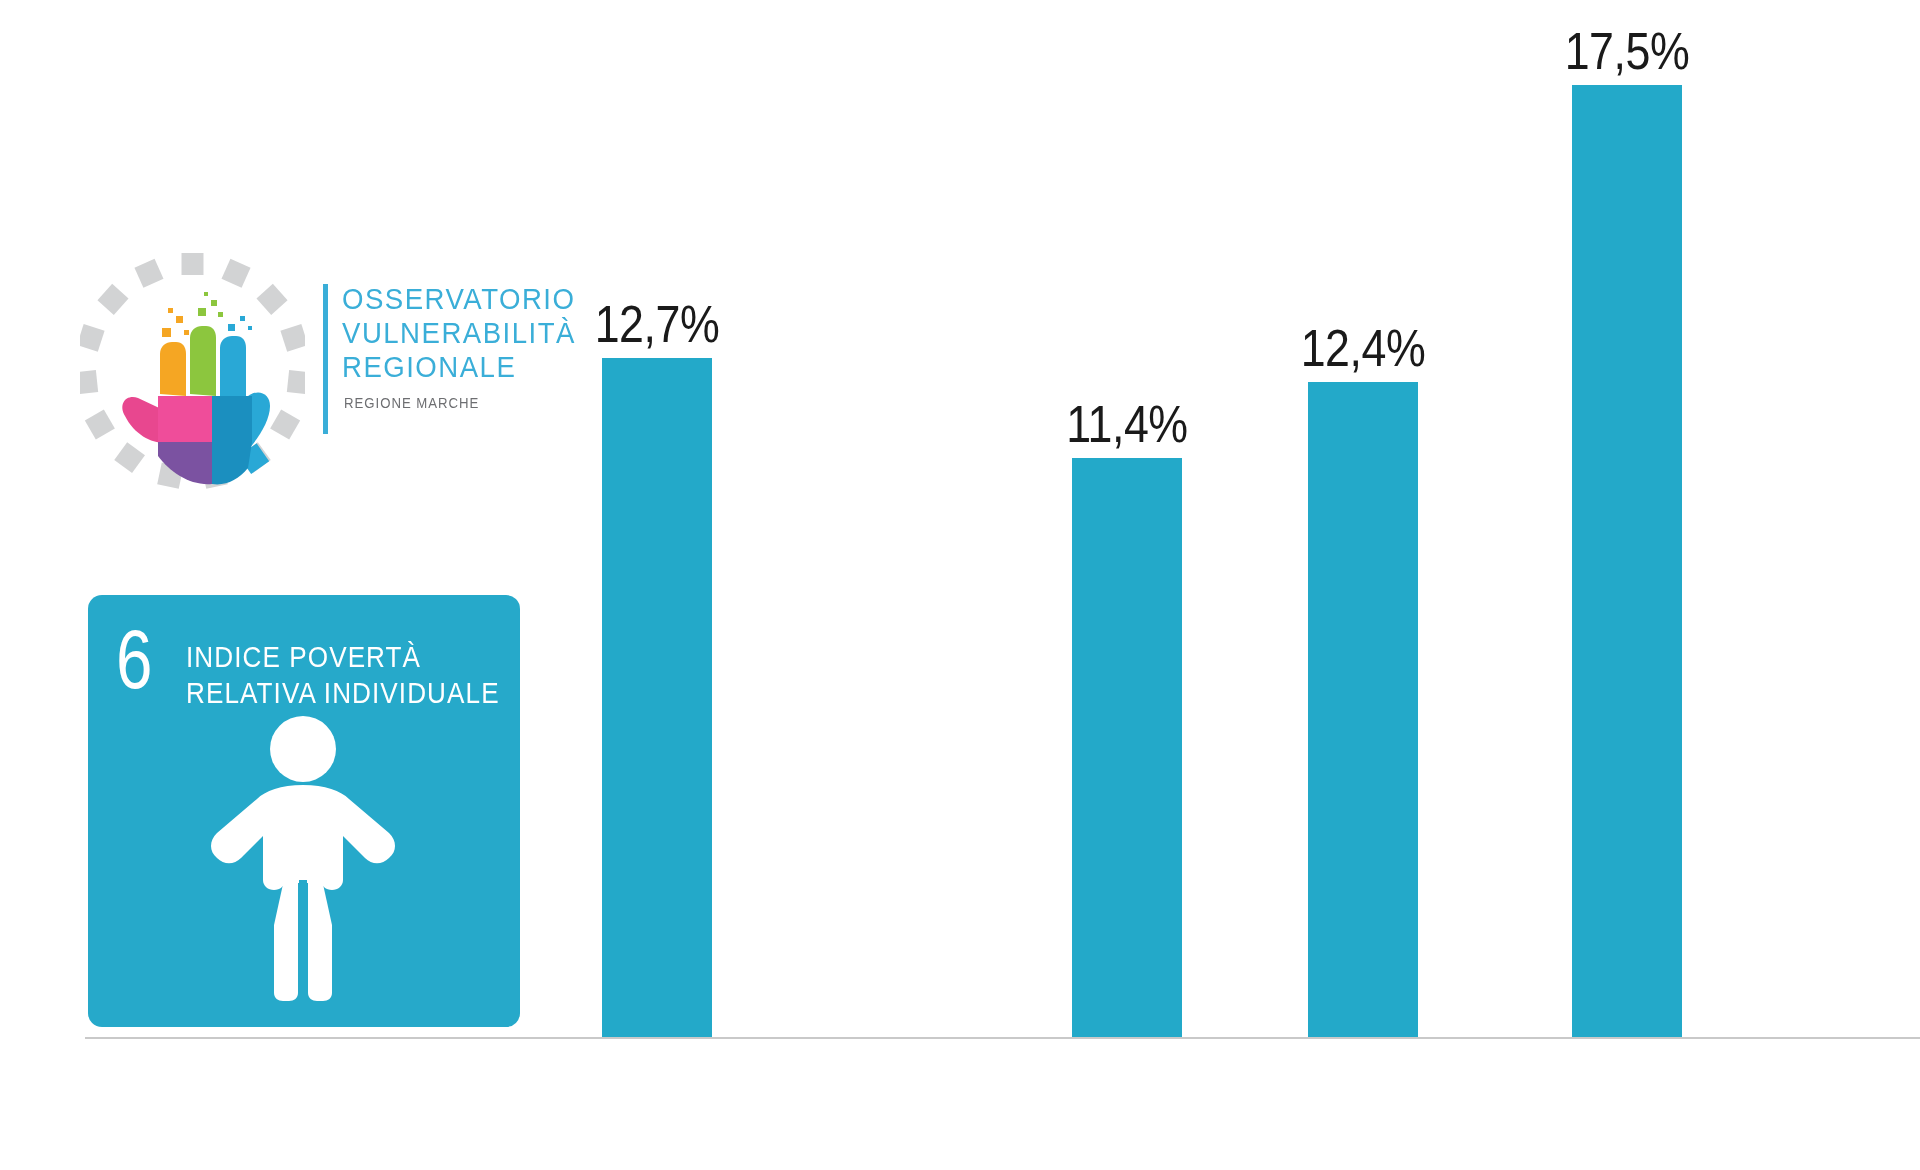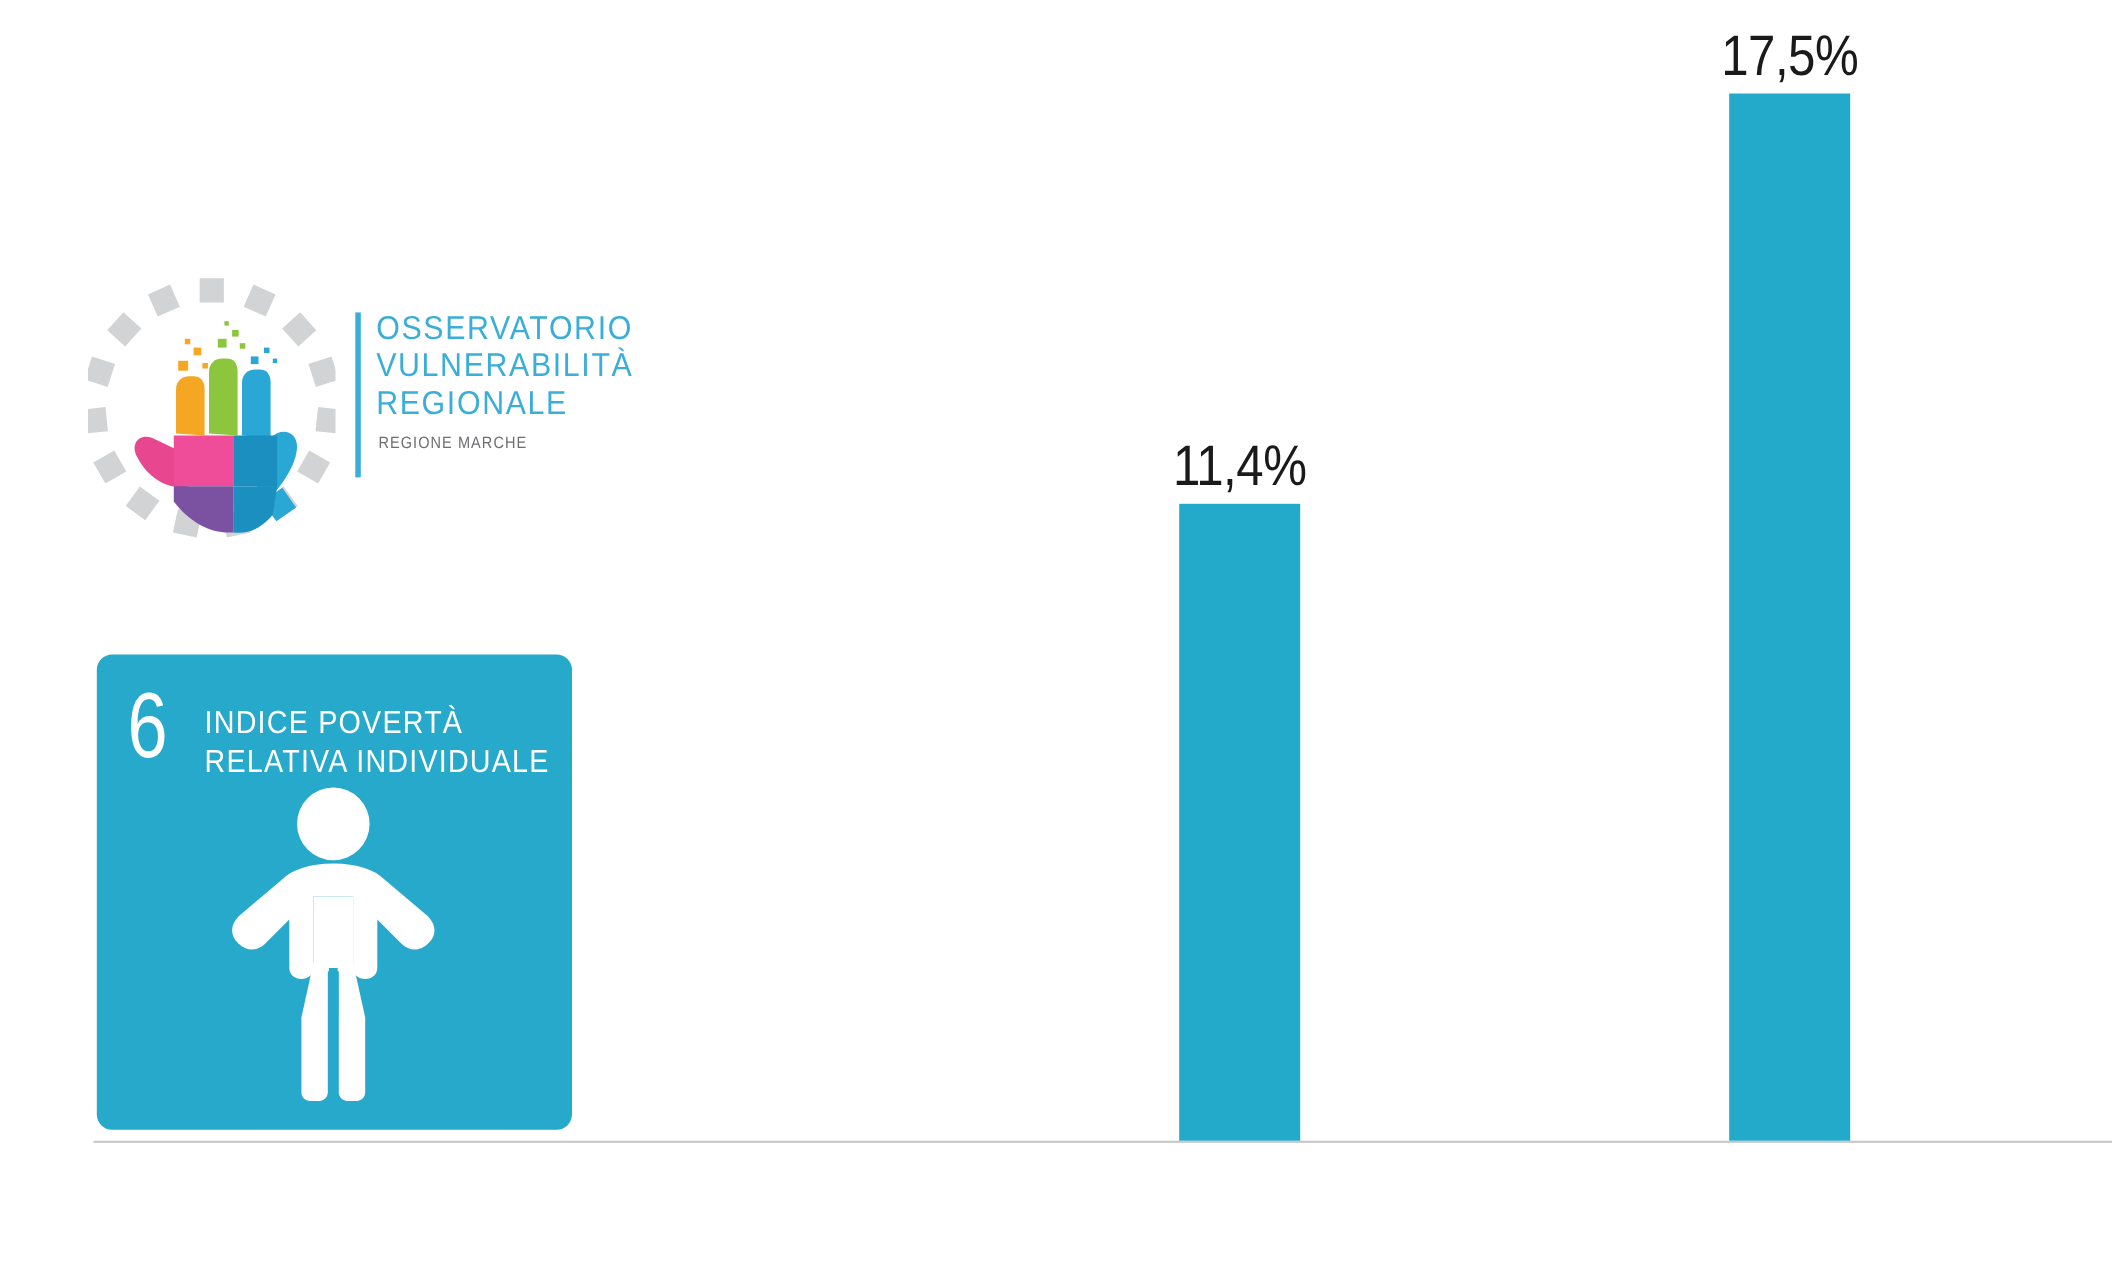--- a/index.html
+++ b/index.html
@@ -297,28 +297,38 @@
       </g>
       <g fill="#26a9ca">
         <path d="M 106 175 L 114 175 L 114 296 L 106 296 Z"></path>
       </g>
     </svg>
   </div>
 
   <div id="chart">
     <div id="axis-line"></div>
 
+    <div class="bar-group" style="left:602px; width:110px; height:1037px;">
+      <div class="bar" style="width:110px; height:679px; bottom:133px;"></div>
+      <div class="bar-value" style="bottom:820px;"><span>12,7%</span></div>
+
+    </div>
 
 
     <div class="bar-group" style="left:1072px; width:110px; height:1037px;">
       <div class="bar" style="width:110px; height:579px; bottom:133px;"></div>
       <div class="bar-value" style="bottom:720px;"><span>11,4%</span></div>
 
     </div>
 
+    <div class="bar-group" style="left:1308px; width:110px; height:1037px;">
+      <div class="bar" style="width:110px; height:655px; bottom:133px;"></div>
+      <div class="bar-value" style="bottom:796px;"><span>12,4%</span></div>
+
+    </div>
 
     <div class="bar-group" style="left:1572px; width:110px; height:1037px;">
       <div class="bar" style="width:110px; height:952px; bottom:133px;"></div>
       <div class="bar-value" style="bottom:1093px;"><span>17,5%</span></div>
 
     </div>
 
   </div>
 
 </div>

